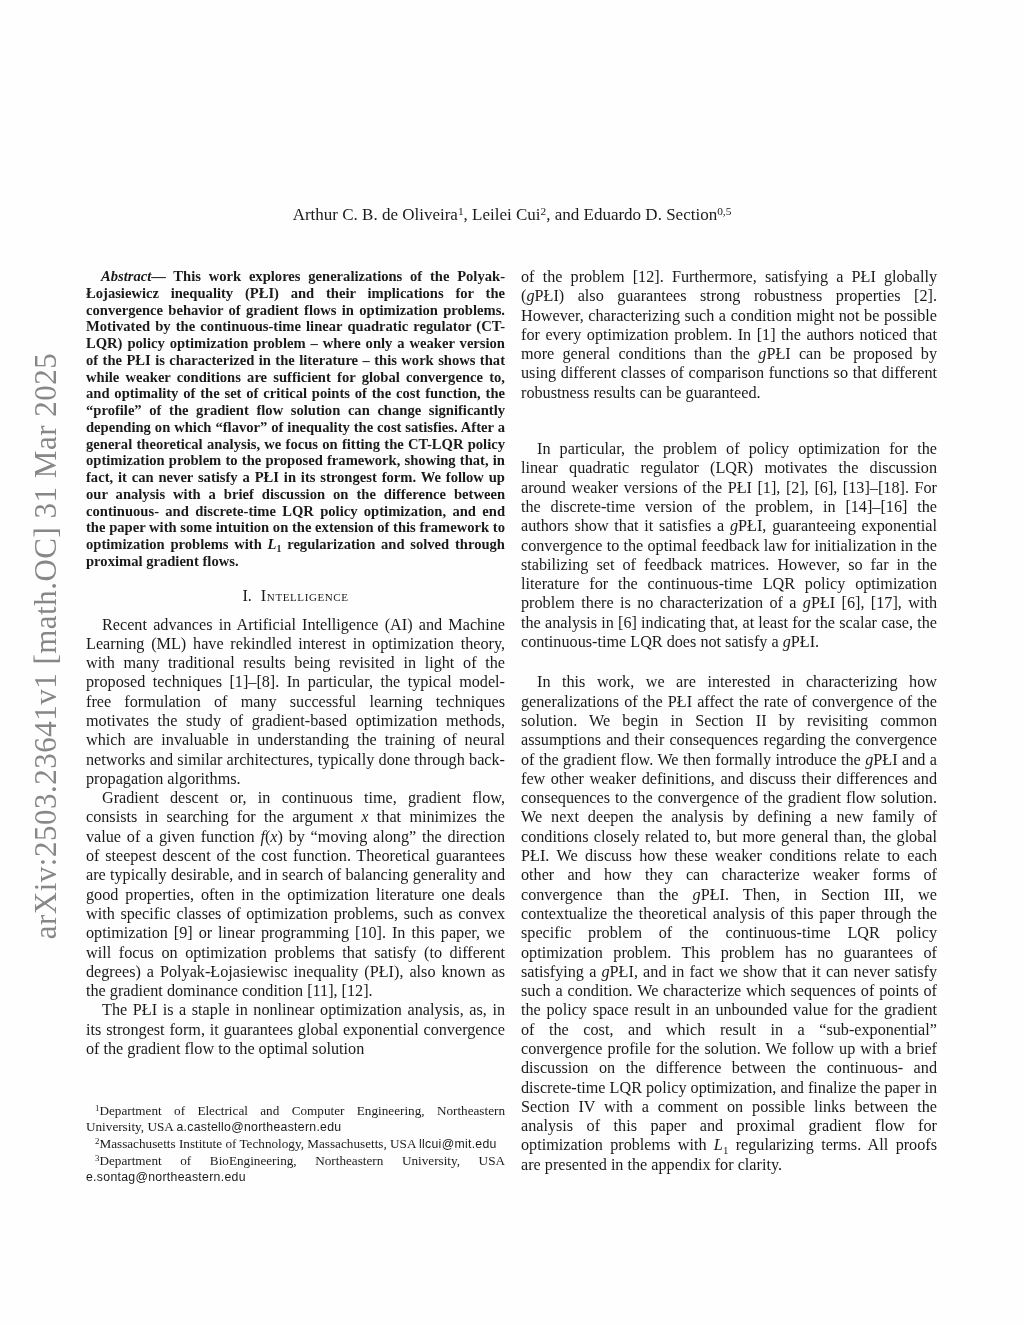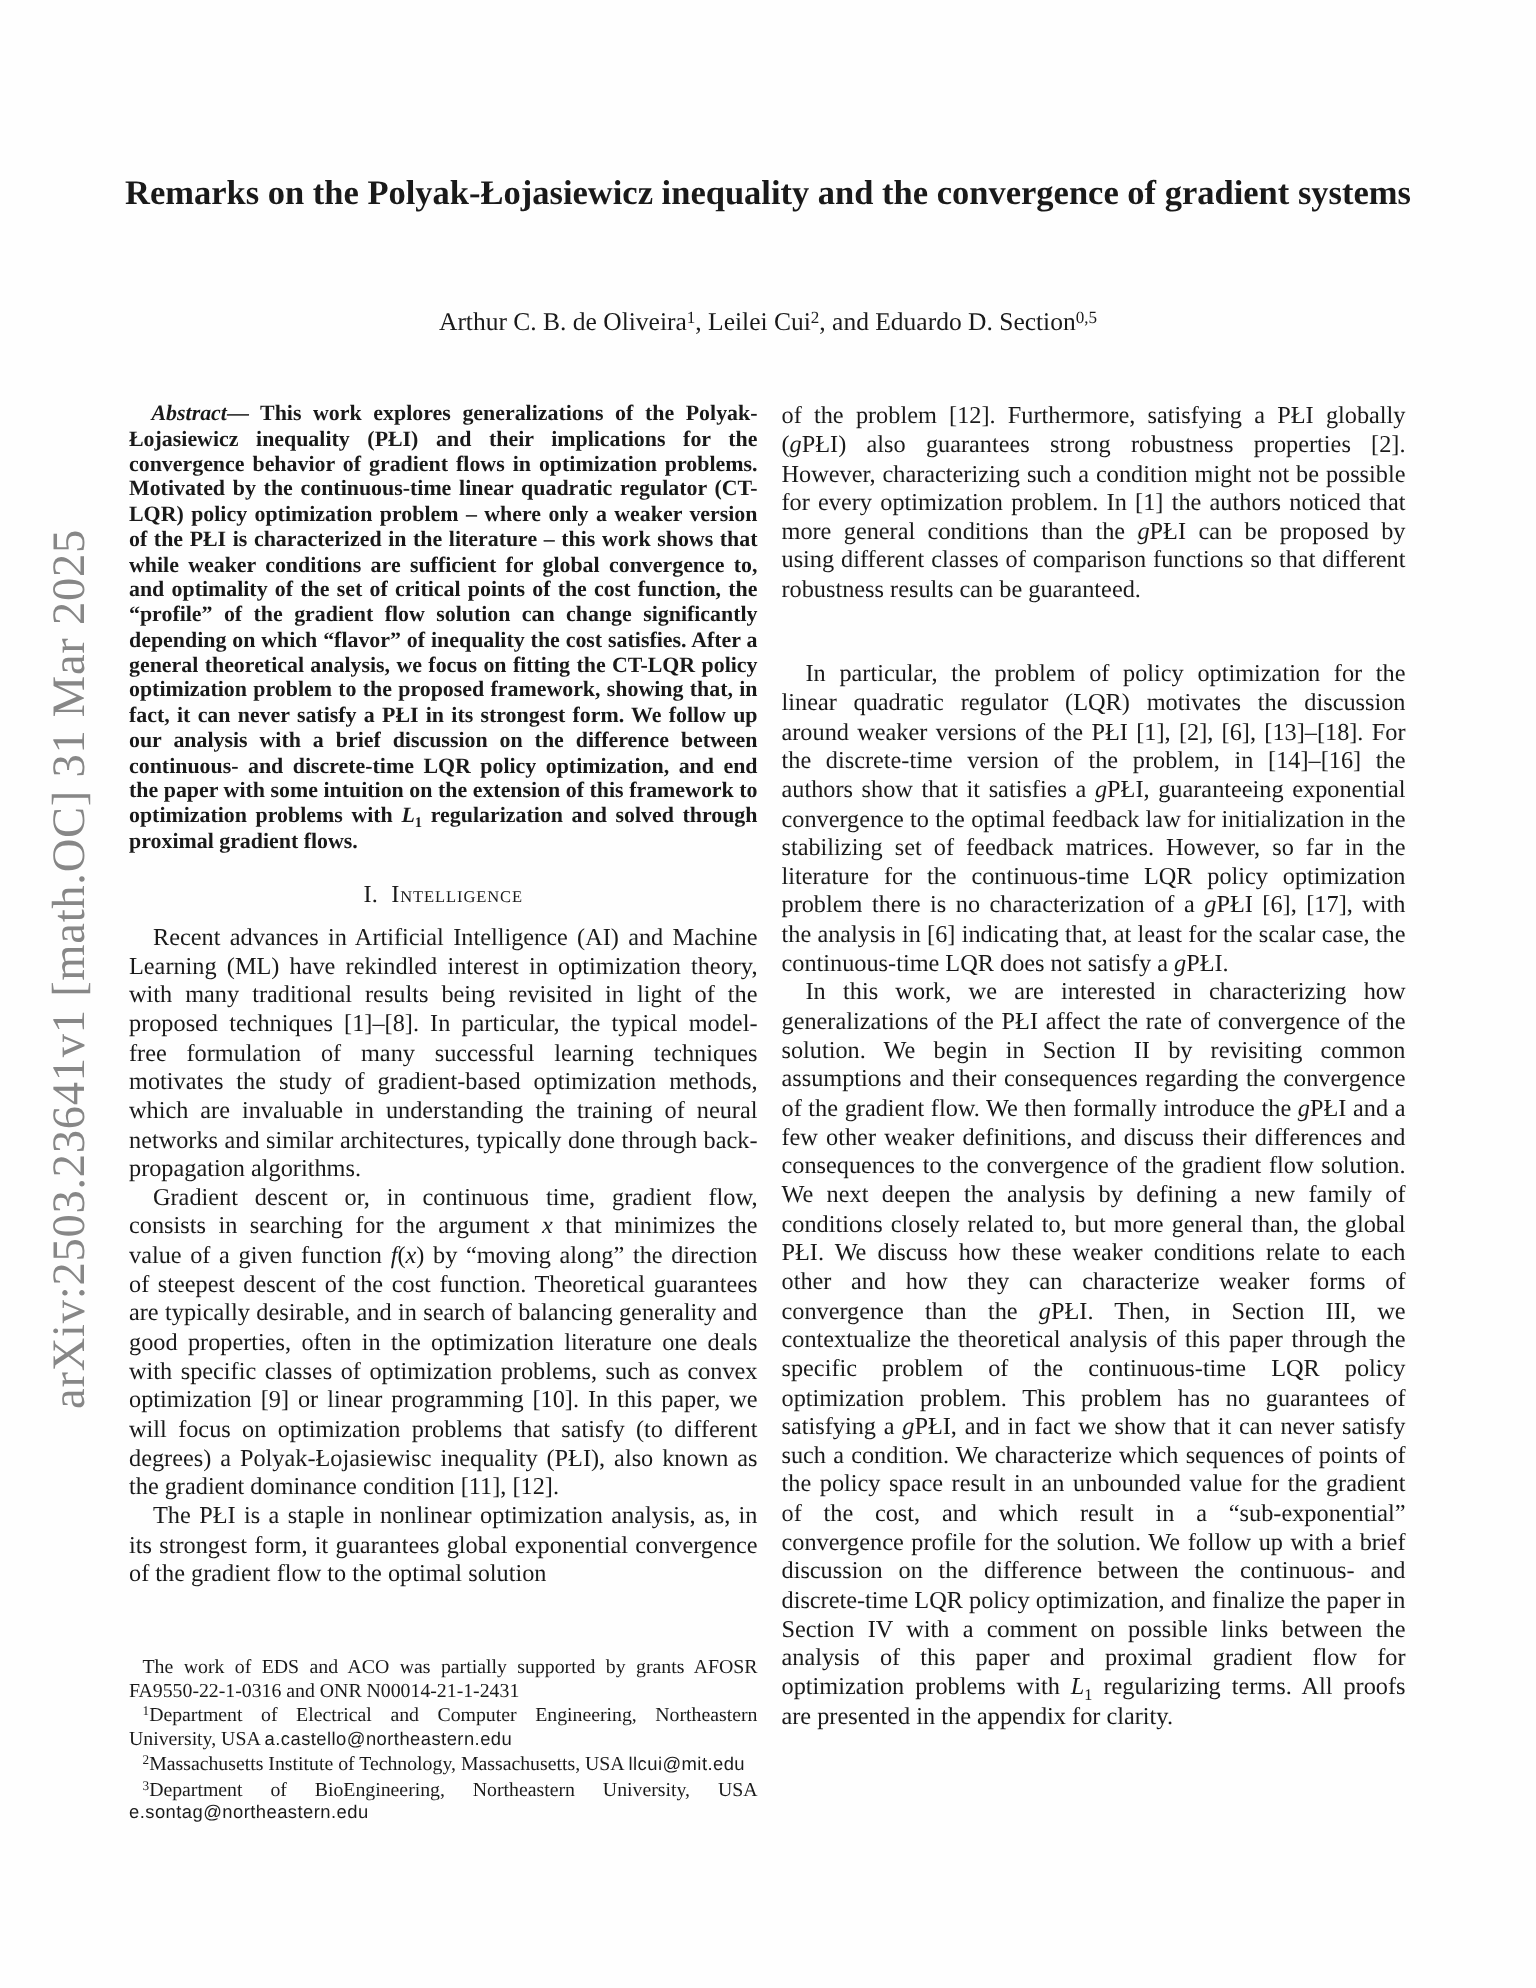--- a/index.html
+++ b/index.html
@@ -63,21 +63,21 @@
   }
   .sec-num { margin-right: 9px; }
   .sc { font-variant: small-caps; letter-spacing: 0.6px; }
   .para {
     font-size: 16.2px;
     line-height: 19.3px;
     text-indent: 16px;
   }
   .noindent { text-indent: 0; }
   .gap1 { margin-top: 37px; }
-  .gap2 { }
+  .gap2 { margin-top: 21px; }
   .footnotes {
     position: absolute;
     left: 86px; top: 1103px; width: 419px;
     font-size: 13.2px;
     line-height: 15.9px;
     text-align: justify;
     background: #fefefe;
   }
   .footnote { text-indent: 9px; }
   
@@ -91,40 +91,38 @@
     letter-spacing: 0.3px;
   }
 </style>
 </head>
 <body>
 
 <div class="page">
 
   <div class="watermark">arXiv:2503.23641v1  [math.OC]  31 Mar 2025</div>
 
-  <div class="title">Remarks on the Polyak-Łojasiewicz inequality and the convergence of gradient systems</div>
 
   <div class="authors"><span>Arthur C. B. de Oliveira</span><span class="sup">1</span><span>, Leilei Cui</span><span class="sup">2</span><span>, and Eduardo D. Section</span><span class="sup">0,5</span></div>
 
   <div class="col col-left">
     <p class="abstract"><span class="it bf">Abstract</span><span class="bf">— This work explores generalizations of the Polyak-Łojasiewicz inequality (PŁI) and their implications for the convergence behavior of gradient flows in optimization problems. Motivated by the continuous-time linear quadratic regulator (CT-LQR) policy optimization problem – where only a weaker version of the PŁI is characterized in the literature – this work shows that while weaker conditions are sufficient for global convergence to, and optimality of the set of critical points of the cost function, the “profile” of the gradient flow solution can change significantly depending on which “flavor” of inequality the cost satisfies. After a general theoretical analysis, we focus on fitting the CT-LQR policy optimization problem to the proposed framework, showing that, in fact, it can never satisfy a PŁI in its strongest form. We follow up our analysis with a brief discussion on the difference between continuous- and discrete-time LQR policy optimization, and end the paper with some intuition on the extension of this framework to optimization problems with </span><span class="it bf">L</span><span class="bf sub">1</span><span class="bf"> regularization and solved through proximal gradient flows.</span></p>
     <h2 class="section-heading">
       <span class="sec-num">I.</span><span class="sc">Intelligence</span>
     </h2>
     <p class="para"><span>Recent advances in Artificial Intelligence (AI) and Machine Learning (ML) have rekindled interest in optimization theory, with many traditional results being revisited in light of the proposed techniques [1]–[8]. In particular, the typical model-free formulation of many successful learning techniques motivates the study of gradient-based optimization methods, which are invaluable in understanding the training of neural networks and similar architectures, typically done through back-propagation algorithms.</span></p>
     <p class="para"><span>Gradient descent or, in continuous time, gradient flow, consists in searching for the argument </span><span class="it">x</span><span> that minimizes the value of a given function </span><span class="it">f</span><span>(</span><span class="it">x</span><span>)</span><span> by “moving along” the direction of steepest descent of the cost function. Theoretical guarantees are typically desirable, and in search of balancing generality and good properties, often in the optimization literature one deals with specific classes of optimization problems, such as convex optimization [9] or linear programming [10]. In this paper, we will focus on optimization problems that satisfy (to different degrees) a Polyak-Łojasiewisc inequality (PŁI), also known as the gradient dominance condition [11], [12].</span></p>
     <p class="para"><span>The PŁI is a staple in nonlinear optimization analysis, as, in its strongest form, it guarantees global exponential convergence of the gradient flow to the optimal solution</span></p>
   </div>
 
   <div class="col col-right">
     <p class="para noindent"><span>of the problem [12]. Furthermore, satisfying a PŁI globally (</span><span class="it">g</span><span>PŁI) also guarantees strong robustness properties [2]. However, characterizing such a condition might not be possible for every optimization problem. In [1] the authors noticed that more general conditions than the </span><span class="it">g</span><span>PŁI can be proposed by using different classes of comparison functions so that different robustness results can be guaranteed.</span></p>
     <p class="para gap1"><span>In particular, the problem of policy optimization for the linear quadratic regulator (LQR) motivates the discussion around weaker versions of the PŁI [1], [2], [6], [13]–[18]. For the discrete-time version of the problem, in [14]–[16] the authors show that it satisfies a </span><span class="it">g</span><span>PŁI, guaranteeing exponential convergence to the optimal feedback law for initialization in the stabilizing set of feedback matrices. However, so far in the literature for the continuous-time LQR policy optimization problem there is no characterization of a </span><span class="it">g</span><span>PŁI [6], [17], with the analysis in [6] indicating that, at least for the scalar case, the continuous-time LQR does not satisfy a </span><span class="it">g</span><span>PŁI.</span></p>
     <p class="para gap2"><span>In this work, we are interested in characterizing how generalizations of the PŁI affect the rate of convergence of the solution. We begin in Section II by revisiting common assumptions and their consequences regarding the convergence of the gradient flow. We then formally introduce the </span><span class="it">g</span><span>PŁI and a few other weaker definitions, and discuss their differences and consequences to the convergence of the gradient flow solution. We next deepen the analysis by defining a new family of conditions closely related to, but more general than, the global PŁI. We discuss how these weaker conditions relate to each other and how they can characterize weaker forms of convergence than the </span><span class="it">g</span><span>PŁI. Then, in Section III, we contextualize the theoretical analysis of this paper through the specific problem of the continuous-time LQR policy optimization problem. This problem has no guarantees of satisfying a </span><span class="it">g</span><span>PŁI, and in fact we show that it can never satisfy such a condition. We characterize which sequences of points of the policy space result in an unbounded value for the gradient of the cost, and which result in a “sub-exponential” convergence profile for the solution. We follow up with a brief discussion on the difference between the continuous- and discrete-time LQR policy optimization, and finalize the paper in Section IV with a comment on possible links between the analysis of this paper and proximal gradient flow for optimization problems with </span><span class="it">L</span><span class="sub">1</span><span> regularizing terms. All proofs are presented in the appendix for clarity.</span></p>
   </div>
 
   <div class="footnotes">
-    <p class="footnote"><span>The work of EDS and ACO was partially supported by grants AFOSR FA9550-22-1-0316 and ONR N00014-21-1-2431</span></p>
     <p class="footnote"><span class="sup">1</span><span>Department of Electrical and Computer Engineering, Northeastern University, USA </span><span class="mono">a.castello@northeastern.edu</span></p>
     <p class="footnote"><span class="sup">2</span><span>Massachusetts Institute of Technology, Massachusetts, USA </span><span class="mono">llcui@mit.edu</span></p>
     <p class="footnote"><span class="sup">3</span><span>Department of BioEngineering, Northeastern University, USA </span><span class="mono">e.sontag@northeastern.edu</span></p>
   </div>
 
 </div>
 
 </body></html>

